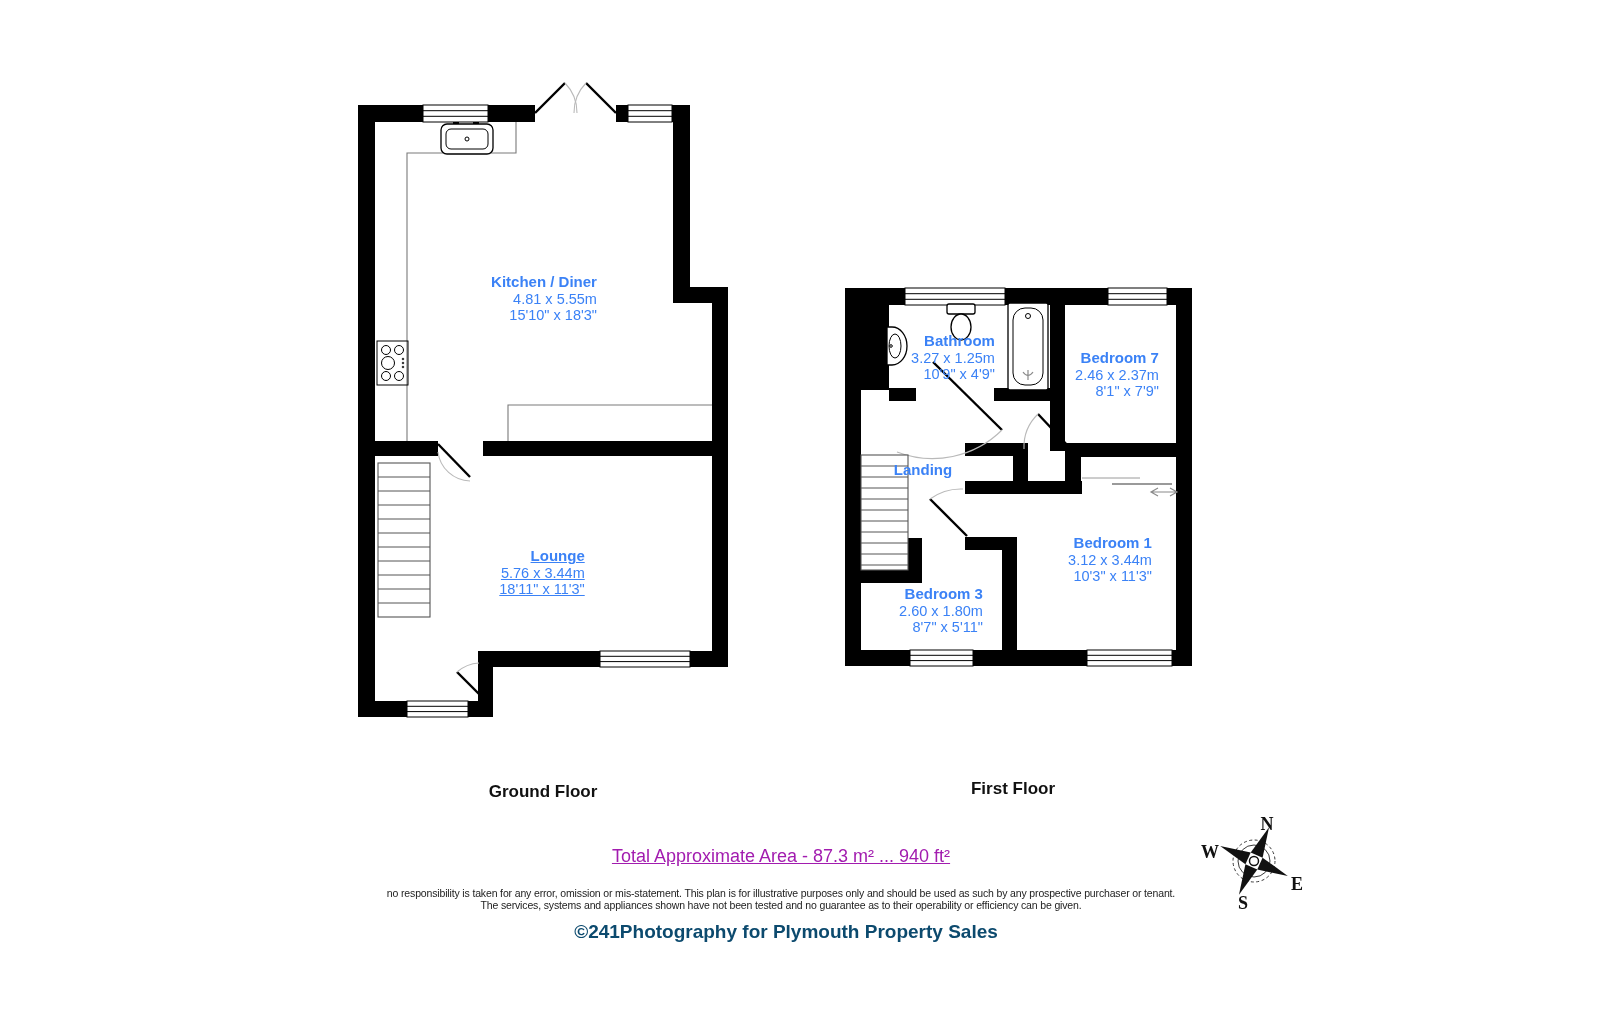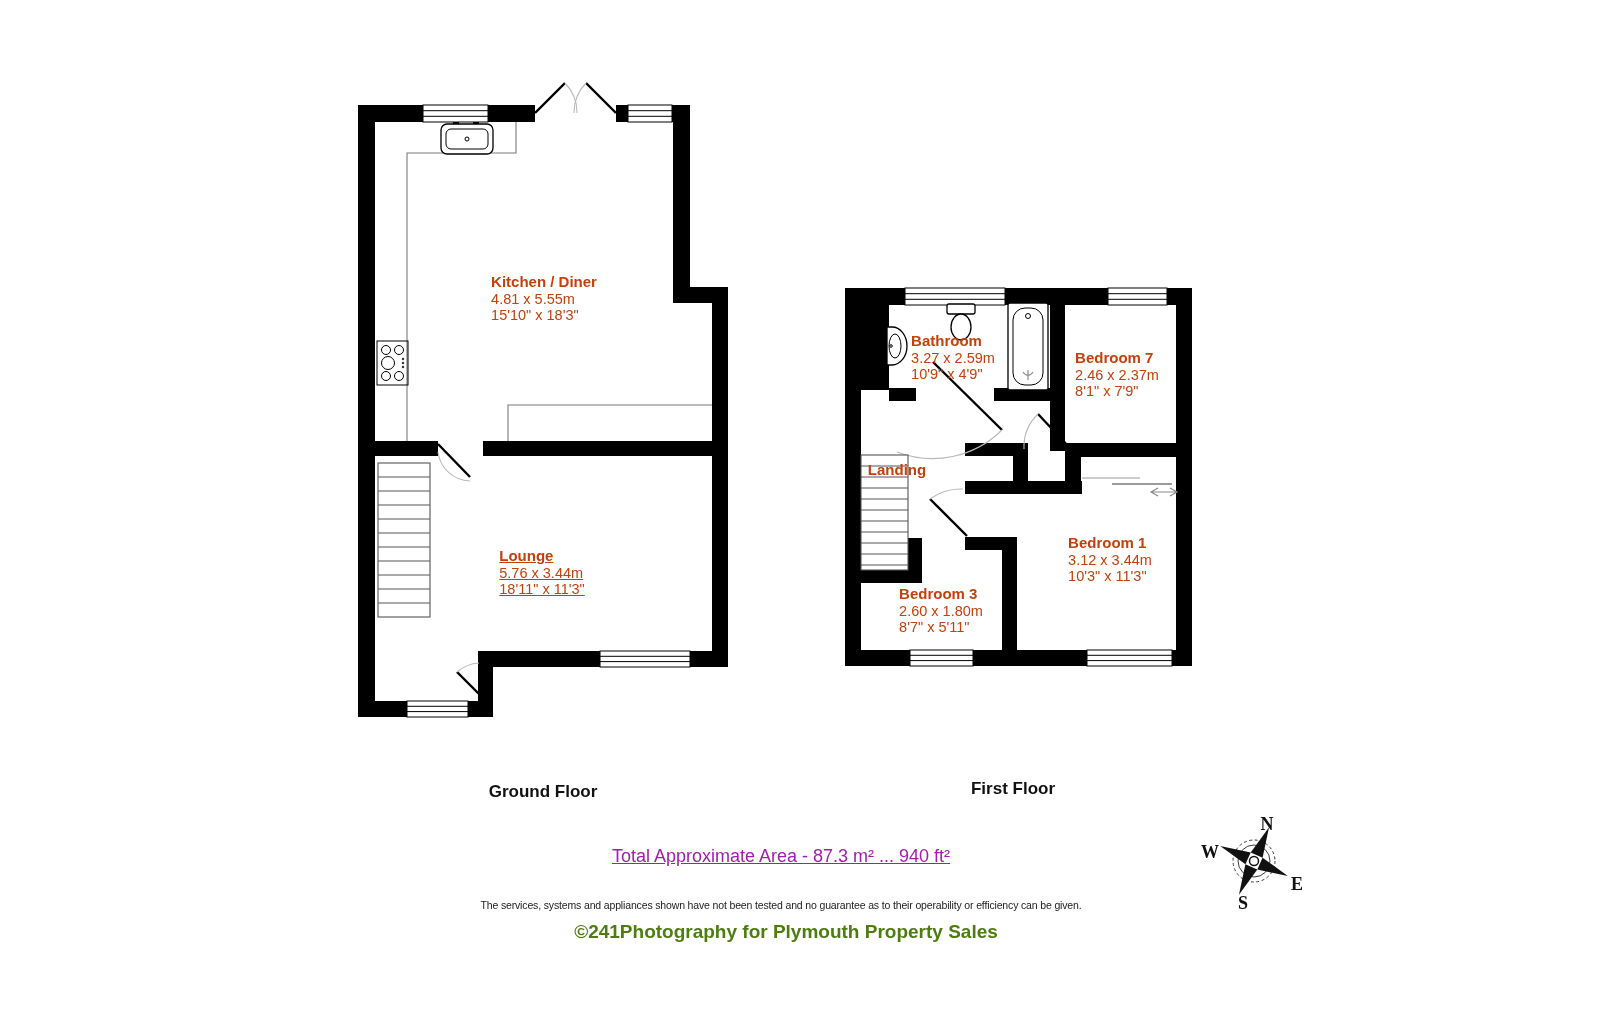--- a/index.html
+++ b/index.html
@@ -7,22 +7,22 @@
     position:relative;
     width:1600px;height:1009px;
     background:#ffffff;
     font-family:"Liberation Sans", sans-serif;
     overflow:hidden;
   }
   .plan-svg{position:absolute;left:0;top:0;}
   .room-label{
     position:absolute;
     transform:translateX(-50%);
-    text-align:left;
-    color:#c2410c;
+    text-align:right;
+    color:#3b82f6;
     line-height:16.5px;
     white-space:nowrap;
   }
   .room-name{display:block;font-weight:bold;font-size:15px;}
   .room-dim{display:block;font-size:14.5px;}
   .floor-label{
     position:absolute;
     transform:translateX(-50%);
     font-weight:bold;font-size:17px;color:#111;
     white-space:nowrap;
@@ -34,21 +34,21 @@
   }
   .disclaimer-line{
     position:absolute;
     transform:translateX(-50%);
     font-size:10.5px;color:#222;white-space:nowrap;
     letter-spacing:-0.15px;
   }
   .copyright{
     position:absolute;
     transform:translateX(-50%);
-    font-weight:bold;font-size:19px;color:#4d7c0f;white-space:nowrap;
+    font-weight:bold;font-size:19px;color:#0c4a6e;white-space:nowrap;
   }
   .wall{fill:#000000;stroke:none;}
   .win{fill:#ffffff;stroke:#000000;stroke-width:1;}
   .winline{stroke:#000000;stroke-width:1;}
   .leaf{stroke:#000000;stroke-width:2.4;fill:none;}
   .arc{stroke:#b9b9b9;stroke-width:1.1;fill:none;}
   .thin{stroke:#7a7a7a;stroke-width:1.1;fill:none;}
   .stairs-box{fill:#ffffff;stroke:#555;stroke-width:1.1;}
   .tread{stroke:#555;stroke-width:1;}
   .fixture{fill:#ffffff;stroke:#000000;stroke-width:1.3;}
@@ -278,48 +278,49 @@
   </div>
 
   <div class="room-label" style="left:542px;top:548px;text-decoration:underline;">
     <span class="room-name">Lounge</span>
     <span class="room-dim">5.76 x 3.44m</span>
     <span class="room-dim">18'11" x 11'3"</span>
   </div>
 
   <div class="room-label" style="left:953px;top:333px;">
     <span class="room-name">Bathroom</span>
-    <span class="room-dim">3.27 x 2.59m</span>
+    <span class="room-dim">3.27 x 1.25m</span>
     <span class="room-dim">10'9" x 4'9"</span>
   </div>
 
   <div class="room-label" style="left:1117px;top:350px;">
     <span class="room-name">Bedroom 7</span>
     <span class="room-dim">2.46 x 2.37m</span>
     <span class="room-dim">8'1" x 7'9"</span>
   </div>
 
-  <div class="room-label" style="left:897px;top:462px;">
+  <div class="room-label" style="left:923px;top:462px;">
     <span class="room-name">Landing</span>
   </div>
 
   <div class="room-label" style="left:1110px;top:535px;">
     <span class="room-name">Bedroom 1</span>
     <span class="room-dim">3.12 x 3.44m</span>
     <span class="room-dim">10'3" x 11'3"</span>
   </div>
 
   <div class="room-label" style="left:941px;top:586px;">
     <span class="room-name">Bedroom 3</span>
     <span class="room-dim">2.60 x 1.80m</span>
     <span class="room-dim">8'7" x 5'11"</span>
   </div>
 
   <div class="floor-label" style="left:543px;top:782px;">Ground Floor</div>
   <div class="floor-label" style="left:1013px;top:779px;">First Floor</div>
 
   <div class="total-area" style="left:781px;top:846px;">Total Approximate Area - 87.3 m² ... 940 ft²</div>
 
+  <div class="disclaimer-line" style="left:781px;top:887px;">no responsibility is taken for any error, omission or mis-statement. This plan is for illustrative purposes only and should be used as such by any prospective purchaser or tenant.</div>
   <div class="disclaimer-line" style="left:781px;top:899px;">The services, systems and appliances shown have not been tested and no guarantee as to their operability or efficiency can be given.</div>
 
   <div class="copyright" style="left:786px;top:921px;">©241Photography for Plymouth Property Sales</div>
 
 </div>
 
 </body></html>

